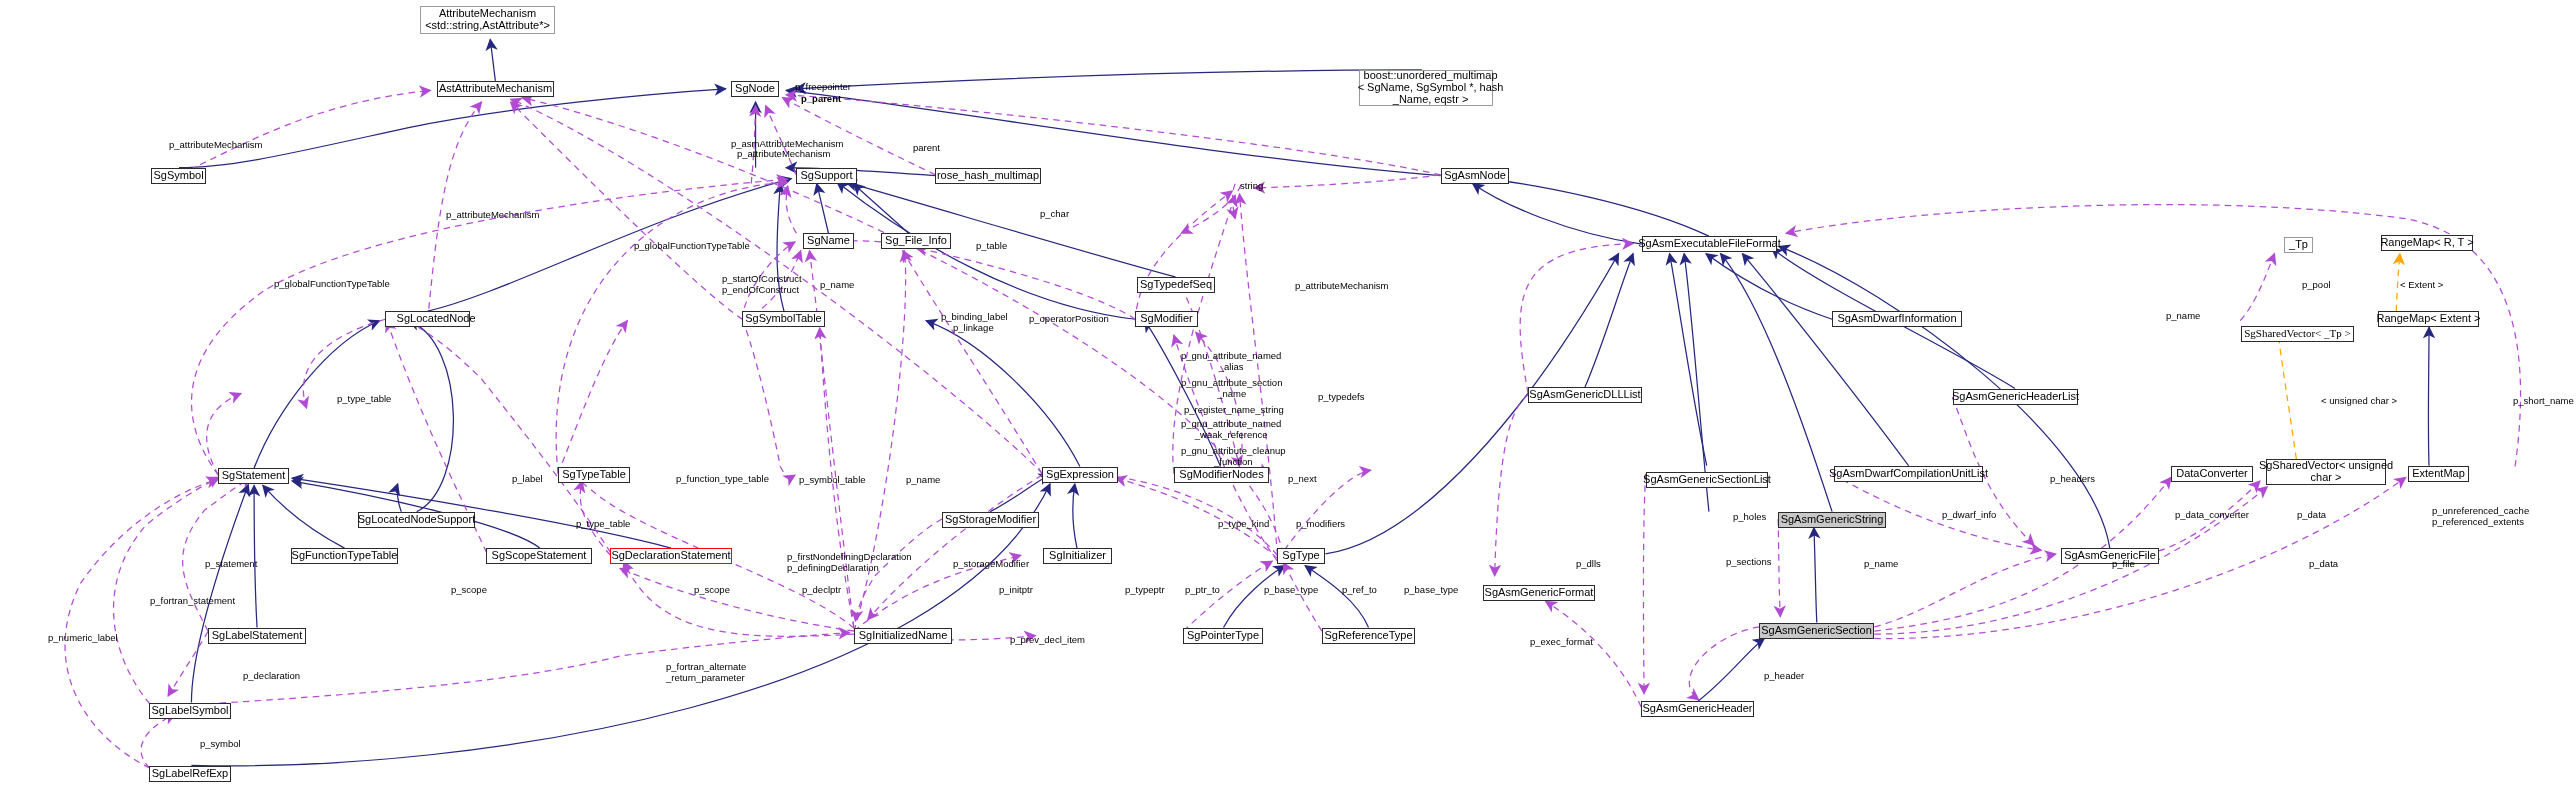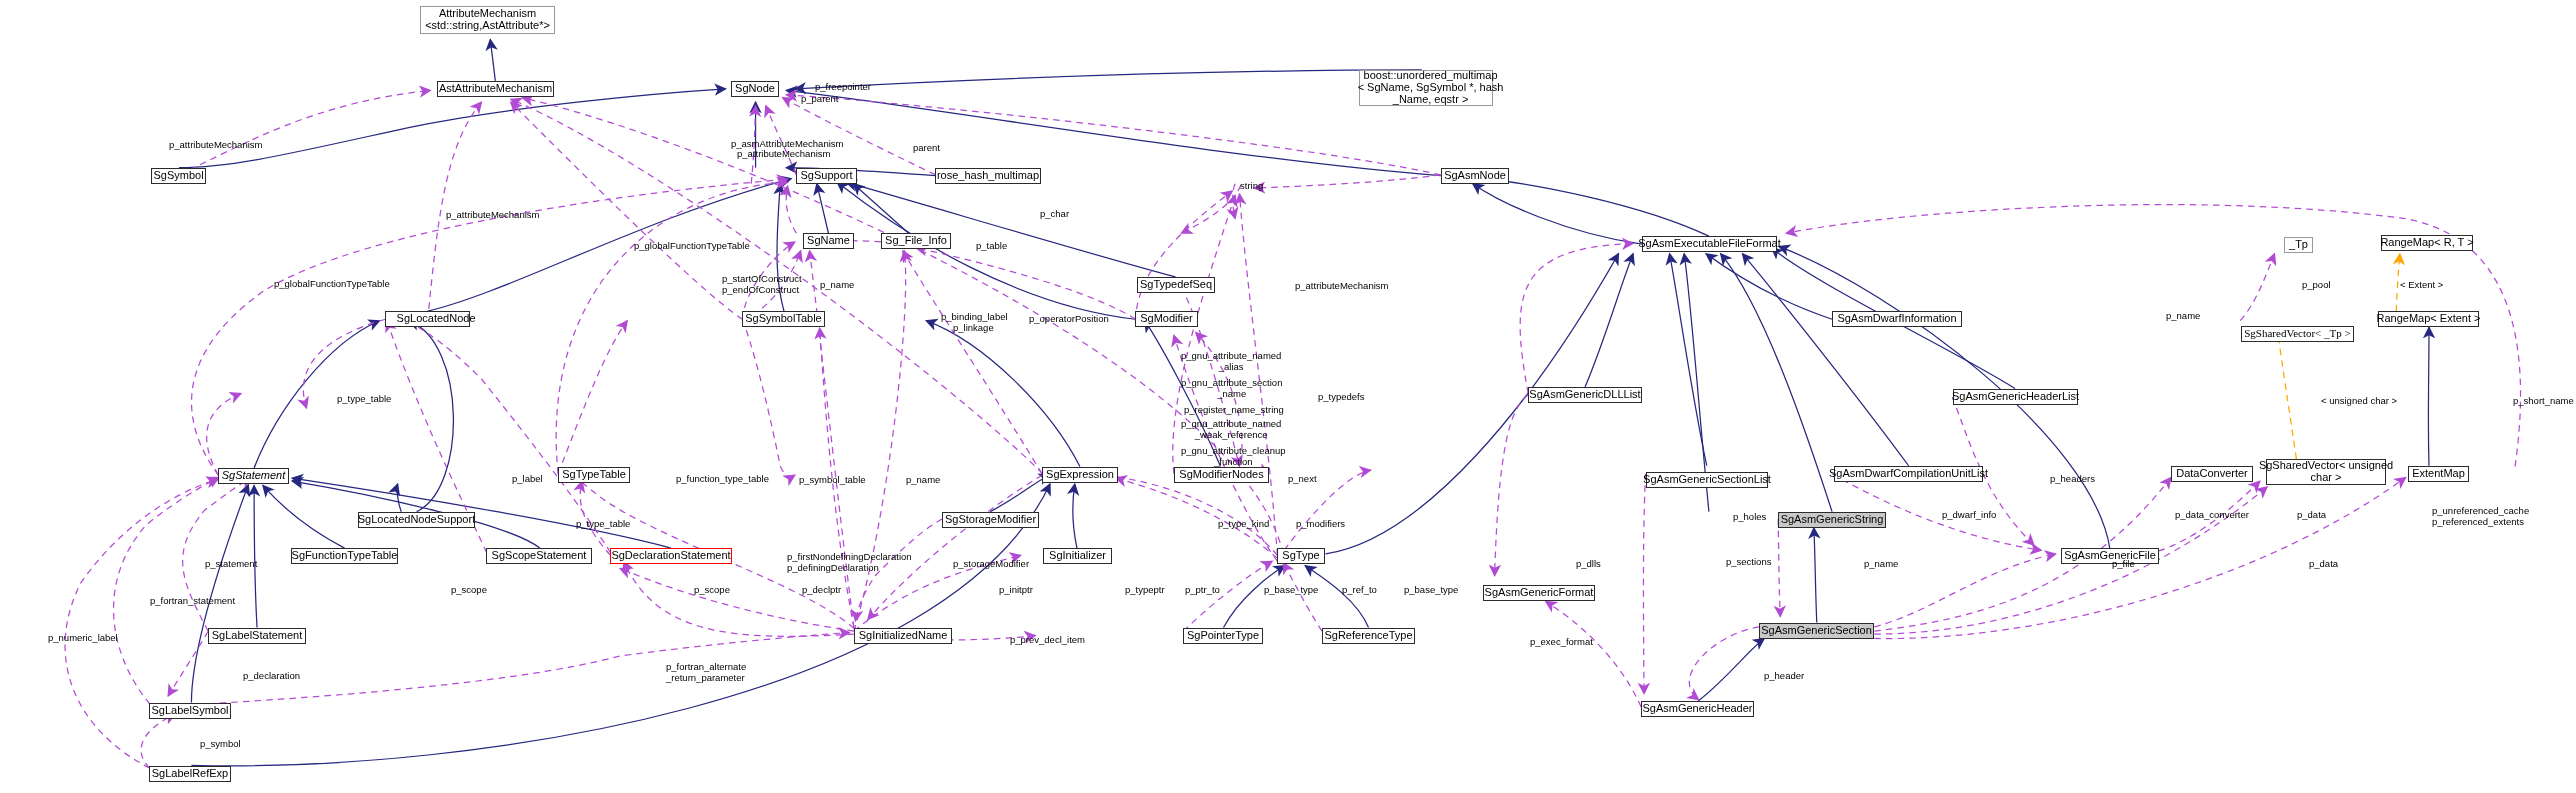--- a/index.html
+++ b/index.html
@@ -208,21 +208,21 @@
       <div class="node" style="left: 2241px; top: 326px; width: 113px; height: 16px; font-family: Liberation Serif, serif;">SgSharedVector&lt; _Tp &gt;</div>
       <div class="node" style="left: 2378px; top: 311px; width: 101px; height: 16px;">RangeMap&lt; Extent &gt;</div>
       <div class="node" style="left: 1953px; top: 389px; width: 125px; height: 16px;">SgAsmGenericHeaderList</div>
       <div class="node" style="left: 1528px; top: 387px; width: 114px; height: 16px;">SgAsmGenericDLLList</div>
       <div class="node" style="left: 2171px; top: 466px; width: 82px; height: 16px;">DataConverter</div>
       <div class="node" style="left: 2266px; top: 459px; width: 120px; height: 26px;">SgSharedVector&lt; unsigned
 char &gt;</div>
       <div class="node" style="left: 2408px; top: 466px; width: 61px; height: 16px;">ExtentMap</div>
       <div class="node" style="left: 1646px; top: 472px; width: 122px; height: 16px;">SgAsmGenericSectionList</div>
       <div class="node" style="left: 1834px; top: 466px; width: 149px; height: 16px;">SgAsmDwarfCompilationUnitList</div>
-      <div class="node" style="left: 218px; top: 468px; width: 71px; height: 16px; font-style: italic;">SgStatement</div>
+      <div class="node" style="left: 218px; top: 468px; width: 71px; height: 16px;">SgStatement</div>
       <div class="node" style="left: 558px; top: 467px; width: 72px; height: 16px;">SgTypeTable</div>
       <div class="node" style="left: 1174px; top: 467px; width: 95px; height: 16px;">SgModifierNodes</div>
       <div class="node" style="left: 1042px; top: 467px; width: 76px; height: 16px;">SgExpression</div>
       <div class="node current" style="left: 1778px; top: 512px; width: 108px; height: 16px;">SgAsmGenericString</div>
       <div class="node" style="left: 358px; top: 512px; width: 117px; height: 16px;">SgLocatedNodeSupport</div>
       <div class="node" style="left: 2061px; top: 548px; width: 98px; height: 16px;">SgAsmGenericFile</div>
       <div class="node" style="left: 942px; top: 512px; width: 97px; height: 16px;">SgStorageModifier</div>
       <div class="node" style="left: 486px; top: 548px; width: 106px; height: 16px;">SgScopeStatement</div>
       <div class="node highlight" style="left: 610px; top: 548px; width: 122px; height: 16px;">SgDeclarationStatement</div>
       <div class="node" style="left: 1043px; top: 548px; width: 69px; height: 16px;">SgInitializer</div>
@@ -233,22 +233,22 @@
       <div class="node" style="left: 1322px; top: 628px; width: 93px; height: 16px;">SgReferenceType</div>
       <div class="node" style="left: 854px; top: 628px; width: 98px; height: 16px;">SgInitializedName</div>
       <div class="node current" style="left: 1759px; top: 623px; width: 115px; height: 16px;">SgAsmGenericSection</div>
       <div class="node" style="left: 208px; top: 628px; width: 98px; height: 16px;">SgLabelStatement</div>
       <div class="node" style="left: 1641px; top: 701px; width: 113px; height: 16px;">SgAsmGenericHeader</div>
       <div class="node" style="left: 149px; top: 703px; width: 82px; height: 16px;">SgLabelSymbol</div>
       <div class="node" style="left: 149px; top: 766px; width: 82px; height: 16px;">SgLabelRefExp</div>
     </div>
   <div id="labels-layer">
       <div class="elabel" style="left: 169px; top: 140px;">p_attributeMechanism</div>
-      <div class="elabel" style="left: 815px; top: 82px;">p_freepointer</div>
-      <div class="elabel" style="left: 801px; top: 94px;">p_parent</div>
+      <div class="elabel" style="left: 795px; top: 82px;">p_freepointer</div>
+      <div class="elabel" style="left: 801px; top: 94px; font-weight: bold;">p_parent</div>
       <div class="elabel" style="left: 731px; top: 139px;">p_asmAttributeMechanism</div>
       <div class="elabel" style="left: 737px; top: 149px;">p_attributeMechanism</div>
       <div class="elabel" style="left: 913px; top: 143px;">parent</div>
       <div class="elabel" style="left: 446px; top: 210px;">p_attributeMechanism</div>
       <div class="elabel" style="left: 1240px; top: 181px;">string</div>
       <div class="elabel" style="left: 1040px; top: 209px;">p_char</div>
       <div class="elabel" style="left: 634px; top: 241px;">p_globalFunctionTypeTable</div>
       <div class="elabel" style="left: 976px; top: 241px;">p_table</div>
       <div class="elabel" style="left: 274px; top: 279px;">p_globalFunctionTypeTable</div>
       <div class="elabel" style="left: 722px; top: 274px;">p_startOfConstruct</div>

